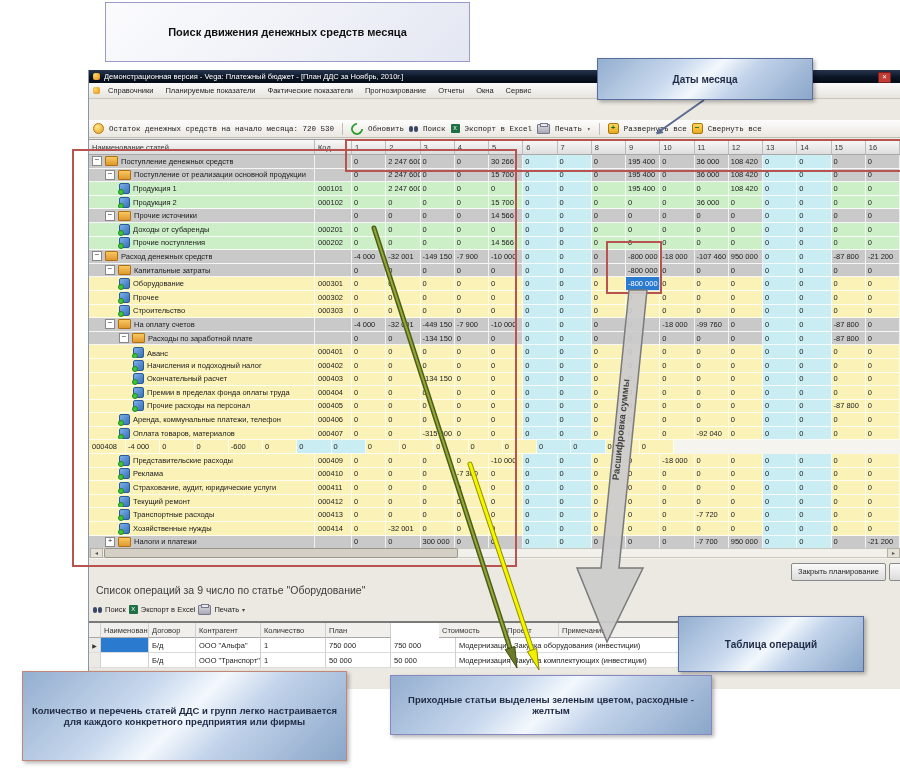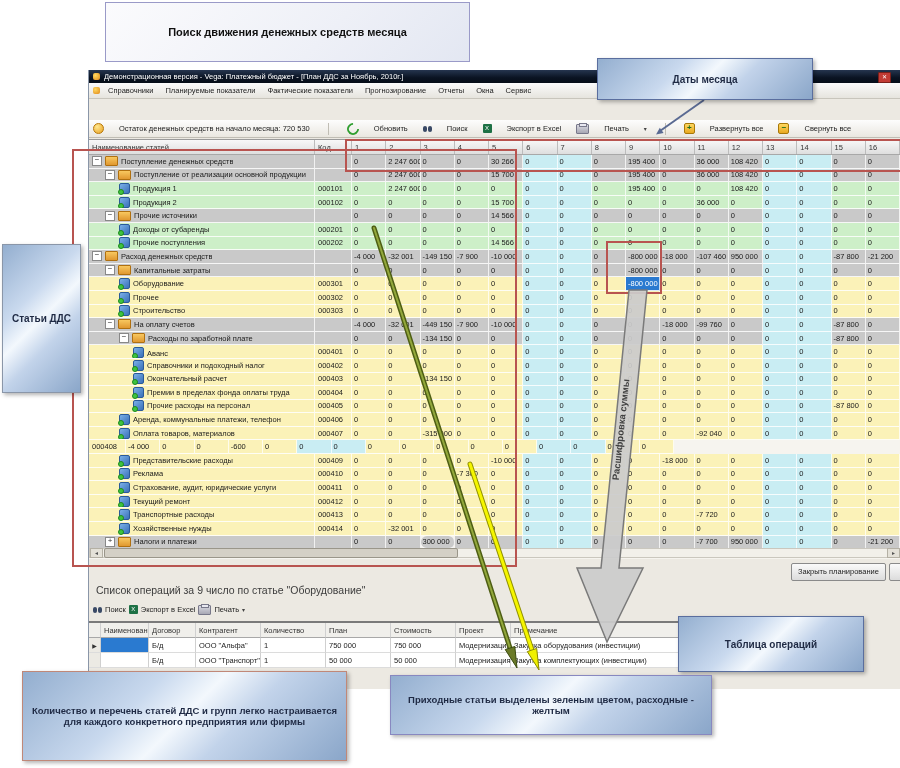--- a/index.html
+++ b/index.html
@@ -13,21 +13,21 @@
             display:flex;align-items:center;color:#fff;font-size:7.5px;gap:4px;padding-left:4px;box-sizing:border-box;}
   .app-ico{width:7px;height:7px;background:radial-gradient(circle at 35% 35%,#ffd860,#e08818);border-radius:2px;flex:none;}
   #close-btn{position:absolute;right:10px;top:2px;width:11px;height:9px;background:#c23b34;border:1px solid #7a1f1a;
              color:#fff;font-size:6px;line-height:8px;text-align:center;border-radius:1px;}
   #menubar{position:absolute;left:0;top:13px;width:100%;height:16px;background:linear-gradient(#fbfbfb,#e6e4de);
            border-bottom:1px solid #c8c5bc;display:flex;align-items:center;font-size:7.5px;gap:2px;padding-left:4px;box-sizing:border-box;}
   .menu-item{padding:2px 6px;color:#222;}
   #pagetitle{position:absolute;left:0;top:29px;width:100%;height:21px;background:#f5f3ef;border-bottom:1px solid #d5d2c8;
              font-size:11px;color:#3c3c3c;display:flex;align-items:center;padding-left:7px;box-sizing:border-box;}
   #toolbar{position:absolute;left:0;top:50px;width:100%;height:18px;background:linear-gradient(#fdfdfd,#eae7e0);
-           border-bottom:1px solid #c0bdb4;display:flex;align-items:center;font-size:7.5px;gap:15px;padding-left:4px;box-sizing:border-box;color:#222;}
+           border-bottom:1px solid #c0bdb4;display:flex;align-items:center;font-size:7.5px;gap:5px;padding-left:4px;box-sizing:border-box;color:#222;font-family:Liberation Mono, monospace;}
   .tb-sep{width:1px;height:12px;background:#c0bdb4;margin:0 3px;flex:none;}
   .coin{width:9px;height:9px;border-radius:50%;background:radial-gradient(circle at 35% 30%,#ffe890,#e8a020);border:1px solid #b87808;flex:none;}
   .refresh{width:8px;height:8px;border:2px solid #2f9e2f;border-top-color:transparent;border-radius:50%;transform:rotate(45deg);flex:none;}
   .binoc{width:4px;height:6px;background:#3a4a66;border-radius:2px;box-shadow:5px 0 0 #3a4a66;margin-right:5px;flex:none;}
   .excel{width:9px;height:9px;background:#1e7145;color:#fff;font-size:6px;line-height:9px;text-align:center;border-radius:1px;flex:none;}
   .printer{width:11px;height:8px;background:linear-gradient(#d8d8e0,#a8a8b4);border:1px solid #78788a;border-radius:1px;flex:none;position:relative;}
   .printer:before{content:"";position:absolute;left:2px;top:-2px;width:6px;height:2px;background:#e8e8f0;border:1px solid #78788a;}
   .caret{font-size:6px;color:#444;}
   .tree-ico{width:9px;height:9px;background:linear-gradient(#ffd860,#e8a820);border:1px solid #a87808;border-radius:2px;
             color:#1e6e1e;font-size:8px;line-height:8px;text-align:center;font-weight:bold;flex:none;}
@@ -495,21 +495,21 @@
             <div class="cell cday" style="background: rgb(251, 242, 184);">0</div>
             <div class="cell cday" style="background: rgb(251, 242, 184);">0</div>
             <div class="cell cday" style="background: rgb(201, 237, 243);">0</div>
             <div class="cell cday" style="background: rgb(201, 237, 243);">0</div>
             <div class="cell cday" style="background: rgb(251, 242, 184);">0</div>
             <div class="cell cday" style="background: rgb(251, 242, 184);">0</div>
           </div>
           <div class="grow">
             <div class="cell cname L3" style="background: rgb(251, 242, 184);">
               <span class="doc"></span>
-              <span class="nm">Справочники и подоходный налог</span>
+              <span class="nm">Начисления и подоходный налог</span>
             </div>
             <div class="cell ccode" style="background: rgb(251, 242, 184);">000402</div>
             <div class="cell cday" style="background: rgb(251, 242, 184);">0</div>
             <div class="cell cday" style="background: rgb(251, 242, 184);">0</div>
             <div class="cell cday" style="background: rgb(251, 242, 184);">0</div>
             <div class="cell cday" style="background: rgb(251, 242, 184);">0</div>
             <div class="cell cday" style="background: rgb(251, 242, 184);">0</div>
             <div class="cell cday" style="background: rgb(201, 237, 243);">0</div>
             <div class="cell cday" style="background: rgb(201, 237, 243);">0</div>
             <div class="cell cday" style="background: rgb(251, 242, 184);">0</div>
@@ -796,21 +796,21 @@
           </div>
           <div class="grow">
             <div class="cell cname L1" style="background: rgb(201, 201, 201);">
               <span class="exp">+</span>
               <span class="fold"></span>
               <span class="nm">Налоги и платежи</span>
             </div>
             <div class="cell ccode" style="background: rgb(201, 201, 201);"></div>
             <div class="cell cday" style="background: rgb(201, 201, 201);">0</div>
             <div class="cell cday" style="background: rgb(201, 201, 201);">0</div>
-            <div class="cell cday" style="background: rgb(201, 201, 201); border-radius: 6px;">300 000</div>
+            <div class="cell cday" style="background: rgb(201, 201, 201);">300 000</div>
             <div class="cell cday" style="background: rgb(201, 201, 201);">0</div>
             <div class="cell cday" style="background: rgb(201, 201, 201);">0</div>
             <div class="cell cday" style="background: rgb(201, 237, 243);">0</div>
             <div class="cell cday" style="background: rgb(201, 237, 243);">0</div>
             <div class="cell cday" style="background: rgb(201, 201, 201);">0</div>
             <div class="cell cday" style="background: rgb(201, 201, 201);">0</div>
             <div class="cell cday" style="background: rgb(201, 201, 201);">0</div>
             <div class="cell cday" style="background: rgb(201, 201, 201);">-7 700</div>
             <div class="cell cday" style="background: rgb(201, 201, 201);">950 000</div>
             <div class="cell cday" style="background: rgb(201, 237, 243);">0</div>
@@ -843,21 +843,21 @@
     </div>
 
     <div id="ops-table">
         <div class="orow ohead">
           <div class="ocell osel" style="width: 12px;"></div>
           <div class="ocell" style="width: 48px;">Наименование</div>
           <div class="ocell" style="width: 47px;">Договор</div>
           <div class="ocell" style="width: 65px;">Контрагент</div>
           <div class="ocell" style="width: 65px;">Количество</div>
           <div class="ocell" style="width: 65px;">План</div>
-          <div class="ocell" style="width: 65px;">Стоимость</div>
+          <div class="ocell" style="width: 65px; margin-left: 48px;">Стоимость</div>
           <div class="ocell" style="width: 55px;">Проект</div>
           <div class="ocell" style="width: 217px;">Примечание</div>
         </div>
         <div class="orow">
           <div class="ocell osel" style="width: 12px;">▶</div>
           <div class="ocell" style="width: 48px; background: rgb(42, 122, 208);"></div>
           <div class="ocell" style="width: 47px;">Б/д</div>
           <div class="ocell" style="width: 65px;">ООО "Альфа"</div>
           <div class="ocell" style="width: 65px;">1</div>
           <div class="ocell" style="width: 65px;">750 000</div>
@@ -903,18 +903,17 @@
     </g>
 
     <g>
       <polygon points="629,290 647,290 619,568 643,568 607,642 577,568 601,568" fill="rgba(203,203,203,0.93)" stroke="#7a7a7a" stroke-width="1.5"></polygon>
       <text x="624" y="430" transform="rotate(-84 624 430)" text-anchor="middle" font-size="9.5" font-weight="bold" fill="#404040">Расшифровка суммы</text>
     </g>
   </svg>
 
   <div class="annbox" id="ann-top">Поиск движения денежных средств месяца</div>
   <div class="annbox" id="ann-dates">Даты месяца</div>
-  <div class="annbox" id="ann-articles">Статьи ДДС</div>
   <div class="annbox" id="ann-opstable">Таблица операций</div>
   <div class="annbox" id="ann-bl">Количество и перечень статей ДДС и групп легко настраивается для каждого конкретного предприятия или фирмы</div>
   <div class="annbox" id="ann-bm">Приходные статьи выделены зеленым цветом, расходные - желтым</div>
 
 </div>
 
 </body></html>

